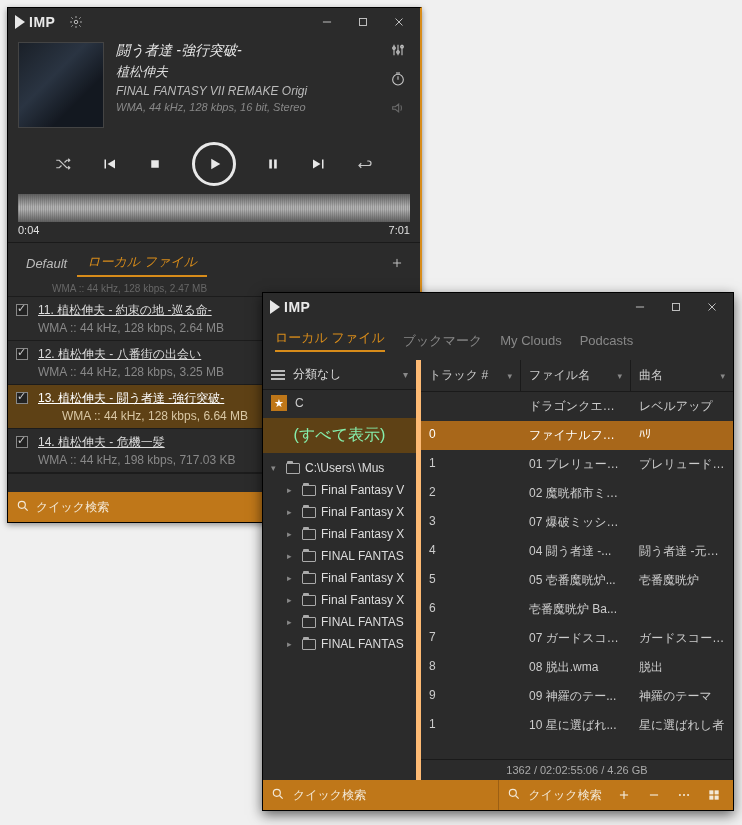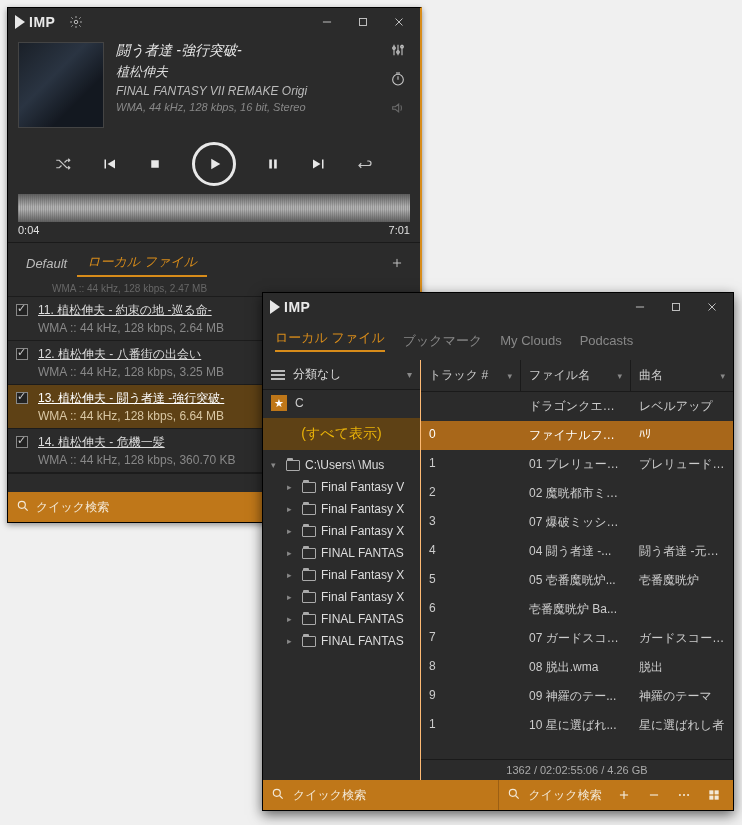--- a/index.html
+++ b/index.html
@@ -126,21 +126,21 @@
 .pl-ck {
   width: 12px; height: 12px;
   border: 1px solid #888;
   background: #222;
   margin-top: 2px;
   position: relative;
 }
 .pl-ck.on::after { content:"✓"; position:absolute; top:-3px; left:0; color:#ccc; font-size:11px; }
 .pl-title { font-size: 12px; text-decoration: underline; }
 .pl-meta { font-size: 12px; color: #888; margin-top: 2px; }
-.pl-row.sel .pl-meta { color:#d9c7a4; }
+.pl-row.sel .pl-meta { color:#d9c7a4;margin-left:24px; }
 .pl-len { font-size: 11px; text-align: right; color:#ccc; }
 
 .statusbar { text-align: right; color:#999; font-size: 10.5px; padding: 3px 10px; border-top:1px solid #1c1c1c; }
 
 .searchbar {
   height: 30px;
   background: #bf7719;
   display: flex; align-items: center;
   padding: 0 8px;
   color: #f3e9d8;
@@ -161,38 +161,38 @@
 .libtabbar {
   display: flex; align-items: center; gap: 18px;
   padding: 8px 12px;
   font-size: 13px;
   color: #888;
 }
 .libtabbar .lt { cursor:pointer; }
 .libtabbar .lt.active { color:#d88c1a; border-bottom:2px solid #d88c1a; padding-bottom:3px; }
 
 .libsplit { display: flex; height: 420px; }
-.libleft { width: 158px; display:flex; flex-direction:column; border-right:1px solid #fdba74; }
+.libleft { width: 158px; display:flex; flex-direction:column; border-right:5px solid #fdba74; }
 .libright { flex:1; display:flex; flex-direction:column; }
 
 .lefttop {
   display:flex; align-items:center; gap:8px;
   padding: 6px 8px; color:#ddd;
   border-bottom:1px solid #1a1a1a;
 }
 .ham { display:flex; flex-direction:column; gap:2px; cursor:pointer; }
 .ham span { display:block; width:14px; height:2px; background:#bbb; }
 .chevsm { color:#888; font-size:10px; margin-left:auto; }
 
 .starrow { display:flex; align-items:center; gap:8px; padding:5px 8px; color:#ccc; font-size:12px; }
 .star { width:16px; height:16px; background:#bf7719; display:flex; align-items:center; justify-content:center; color:#fff; font-size:11px; }
 
 .showall {
-  background:#5e4115; color:#eab308;
-  text-align:center; padding:7px 8px; font-size:14px;
+  background:#5e4115; color:#86efac;
+  text-align:center; padding:7px 8px; font-size:16px;
   margin: 2px 0;
   cursor:pointer;
 }
 
 .tree { flex:1; overflow:hidden; padding:2px 0; color:#ddd; font-size:12px; }
 .trow { display:flex; align-items:center; gap:5px; padding:4px 4px 4px 8px; white-space:nowrap; overflow:hidden; }
 .trow .ex { width:10px; color:#888; font-size:9px; }
 .fld { width:14px; height:11px; border:1px solid #aaa; border-radius:1px; position:relative; }
 .fld::before{content:"";position:absolute;top:-3px;left:0;width:6px;height:3px;background:#aaa;border-radius:1px 1px 0 0;}
 
@@ -362,21 +362,21 @@
     <div>
           <div class="pl-title">13. 植松伸夫 - 闘う者達 -強行突破-</div>
     <div class="pl-meta">WMA :: 44 kHz, 128 kbps, 6.64 MB</div>
         </div>
     <div class="pl-len"></div>
       </div>
       <div class="pl-row">
         <div class="pl-ck on"></div>
     <div>
           <div class="pl-title">14. 植松伸夫 - 危機一髪</div>
-    <div class="pl-meta">WMA :: 44 kHz, 128 kbps, 360.70 KB</div>
+    <div class="pl-meta">WMA :: 44 kHz, 198 kbps, 717.03 KB</div>
         </div>
     <div class="pl-len"></div>
       </div>
     </div>
 
   <div class="statusbar">156 / 00:08:34:33 / 475.24 MB</div>
 
   <div class="searchbar">
     <div class="sbtext">
       <span><svg viewBox="0 0 24 24" style="stroke:#f3e9d8;fill:none;stroke-width:2">

